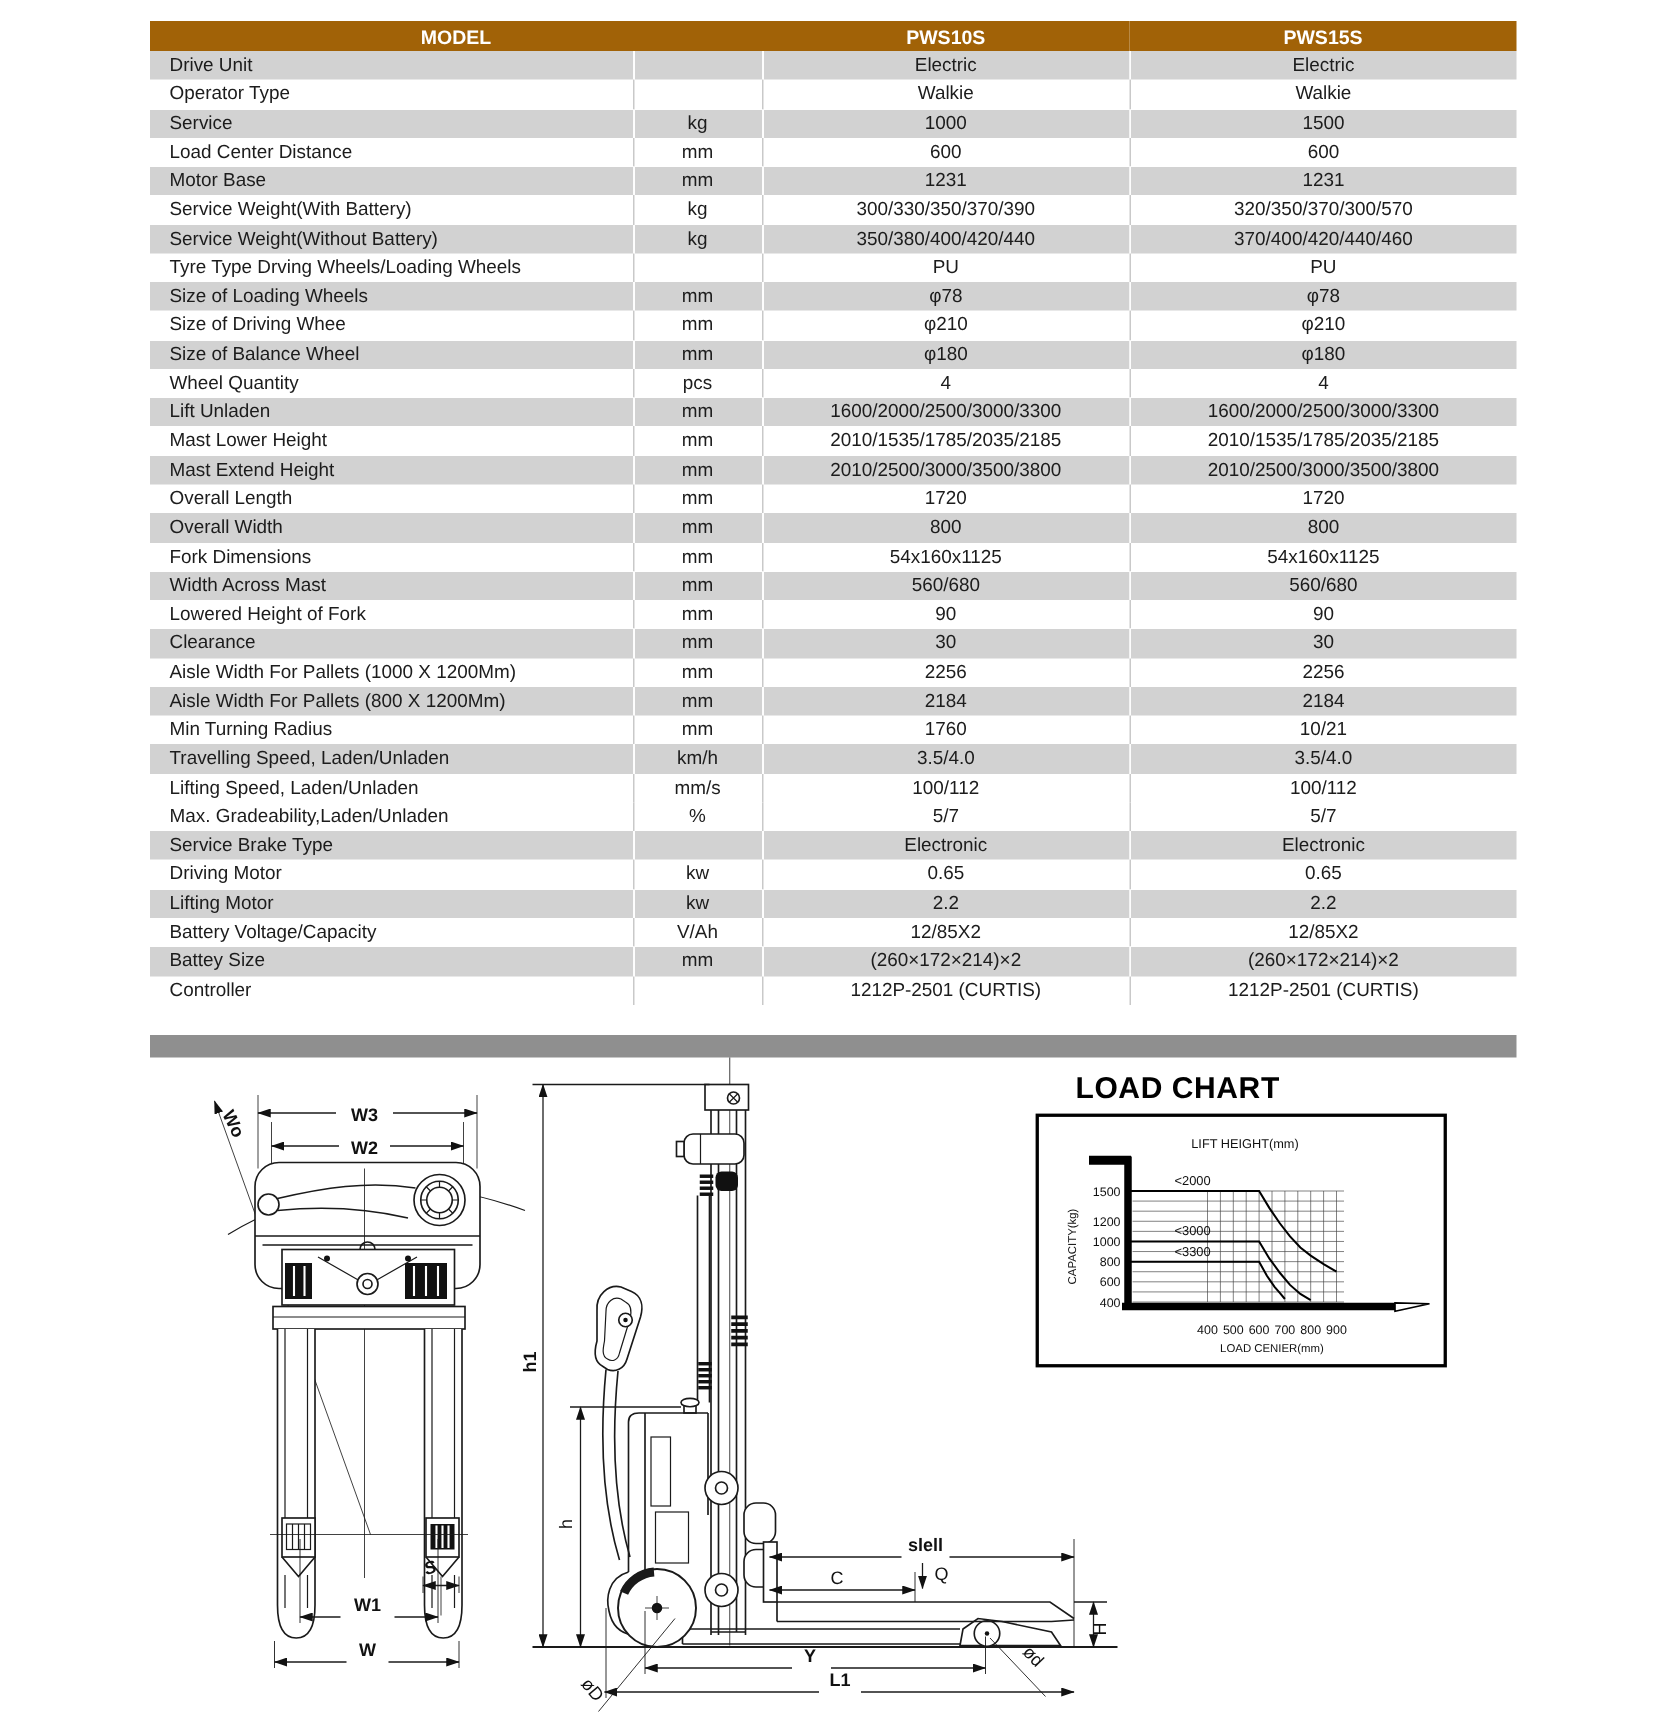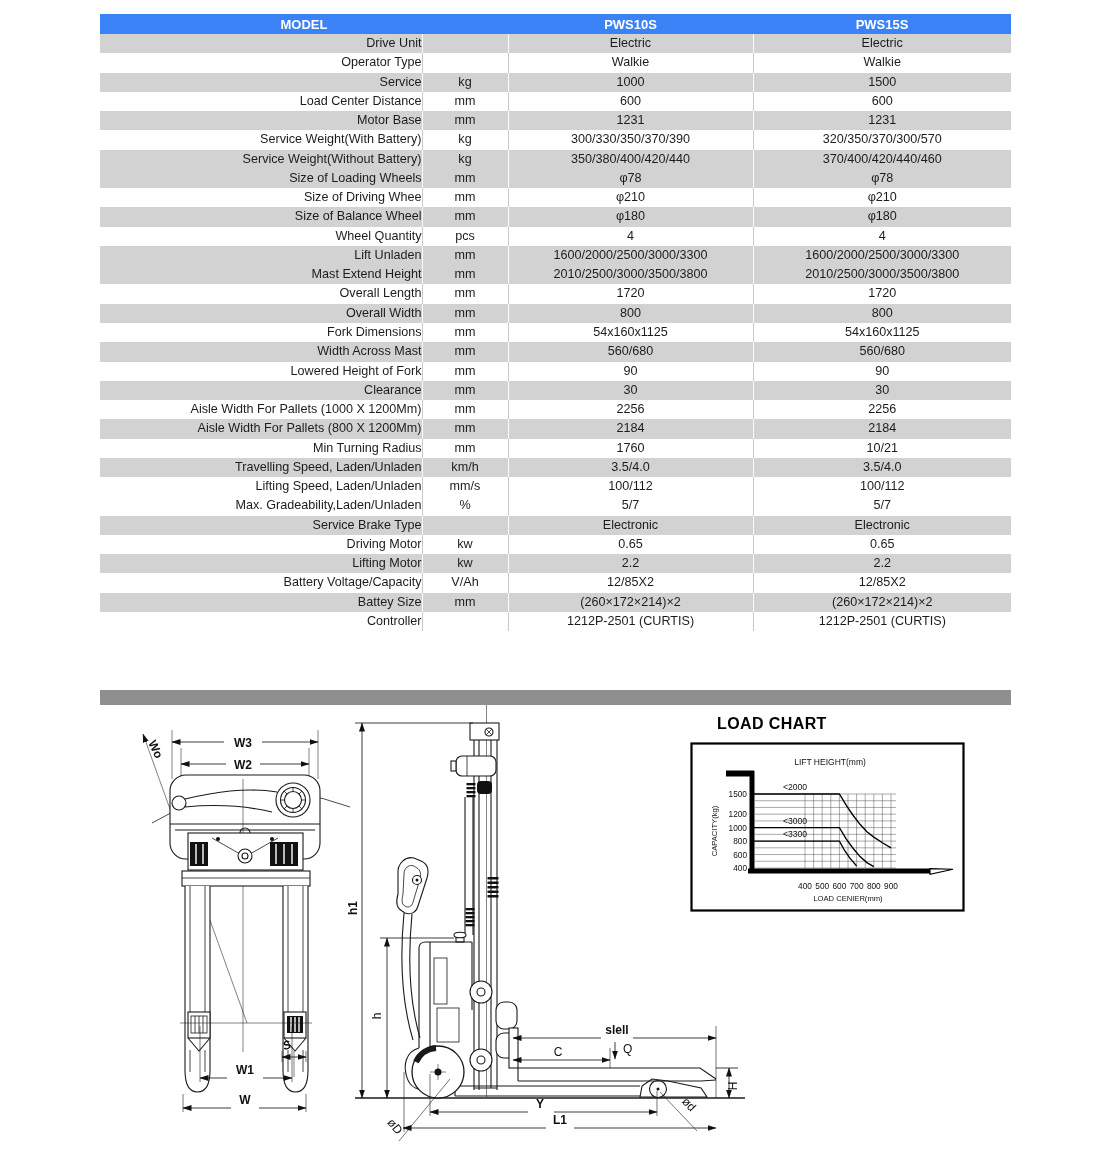--- a/index.html
+++ b/index.html
@@ -1,42 +1,42 @@
 <!DOCTYPE html>
 <html><head>
 <meta charset="utf-8">
 <style>
   html,body{margin:0;padding:0;background:#fff;}
   .page{position:relative;width:1116px;height:1152px;background:#fff;overflow:hidden;
         font-family:"Liberation Sans",sans-serif;}
   
   .spec-table{position:absolute;left:100px;top:14px;width:911px;border-collapse:collapse;table-layout:fixed;}
-  .spec-table th{background:#3b82f6;color:#fff;font-size:13px;font-weight:700;height:20px;padding:0;text-align:center;}
+  .spec-table th{background:#a16207;color:#fff;font-size:13px;font-weight:700;height:20px;padding:0;text-align:center;}
   .spec-table td{font-size:12.6px;color:#1c1c1c;height:19.26px;line-height:19.26px;padding:0;text-align:center;
                  white-space:nowrap;overflow:hidden;}
-  .spec-table td:first-child{text-align:right;padding-left:13px;}
+  .spec-table td:first-child{text-align:left;padding-left:13px;}
   .spec-table tr.g td{background:#d2d2d2;border-right:1px solid #fdfdfd;}
   .spec-table tr.w td{background:#fff;border-right:1px solid #c9c9c9;}
   .spec-table td:last-child{border-right:none !important;}
   .table-bar{position:absolute;left:100px;top:690px;width:911px;height:15px;background:#8f8f8f;}
   
   svg{position:absolute;overflow:visible;}
   .art path,.art line,.art rect,.art circle,.art ellipse,.art polyline
     {stroke:#1a1a1a;fill:none;stroke-width:1.1;}
   .art .fw{fill:#fff;}
   .art .fb{fill:#111;stroke:none;}
   .art .thin{stroke-width:.55;}
   .art .med{stroke-width:.8;}
   .dim line,.dim path{stroke:#1a1a1a;fill:none;stroke-width:.85;}
   .dim .thin{stroke-width:.6;}
   .lbl text{fill:#111;font-family:"Liberation Sans",sans-serif;font-size:12px;}
   .lbl text.b{font-weight:700;}
   .lbl text.i{font-style:italic;font-weight:700;}
   
-  .chart-title{position:absolute;left:717px;top:715px;font-size:16px;font-weight:700;
+  .chart-title{position:absolute;left:717px;top:715px;font-size:20px;font-weight:700;
                letter-spacing:.4px;color:#000;}
   .chart text{fill:#111;font-family:"Liberation Sans",sans-serif;}
   .cht-top{font-size:8.5px;}
   .cht-axis{font-size:7.6px;}
   .cht-tick{font-size:8.3px;}
   .cht-ser{font-size:8.6px;}
   .chart .grid line{stroke:#444;stroke-width:.45;}
   .chart .fork path,.chart .fork line,.chart .fork polygon{stroke:#000;fill:none;}
   .chart .series path{stroke:#000;stroke-width:1.35;fill:none;}
 </style>
@@ -95,20 +95,26 @@
           <td>kg</td>
           <td>300/330/350/370/390</td>
           <td>320/350/370/300/570</td>
         </tr>
         <tr class="g">
           <td>Service Weight(Without Battery)</td>
           <td>kg</td>
           <td>350/380/400/420/440</td>
           <td>370/400/420/440/460</td>
         </tr>
+        <tr class="w">
+          <td>Tyre Type Drving Wheels/Loading Wheels</td>
+          <td></td>
+          <td>PU</td>
+          <td>PU</td>
+        </tr>
         <tr class="g">
           <td>Size of Loading Wheels</td>
           <td>mm</td>
           <td>φ78</td>
           <td>φ78</td>
         </tr>
         <tr class="w">
           <td>Size of Driving Whee</td>
           <td>mm</td>
           <td>φ210</td>
@@ -124,20 +130,26 @@
           <td>Wheel Quantity</td>
           <td>pcs</td>
           <td>4</td>
           <td>4</td>
         </tr>
         <tr class="g">
           <td>Lift Unladen</td>
           <td>mm</td>
           <td>1600/2000/2500/3000/3300</td>
           <td>1600/2000/2500/3000/3300</td>
+        </tr>
+        <tr class="w">
+          <td>Mast Lower Height</td>
+          <td>mm</td>
+          <td>2010/1535/1785/2035/2185</td>
+          <td>2010/1535/1785/2035/2185</td>
         </tr>
         <tr class="g">
           <td>Mast Extend Height</td>
           <td>mm</td>
           <td>2010/2500/3000/3500/3800</td>
           <td>2010/2500/3000/3500/3800</td>
         </tr>
         <tr class="w">
           <td>Overall Length</td>
           <td>mm</td>

